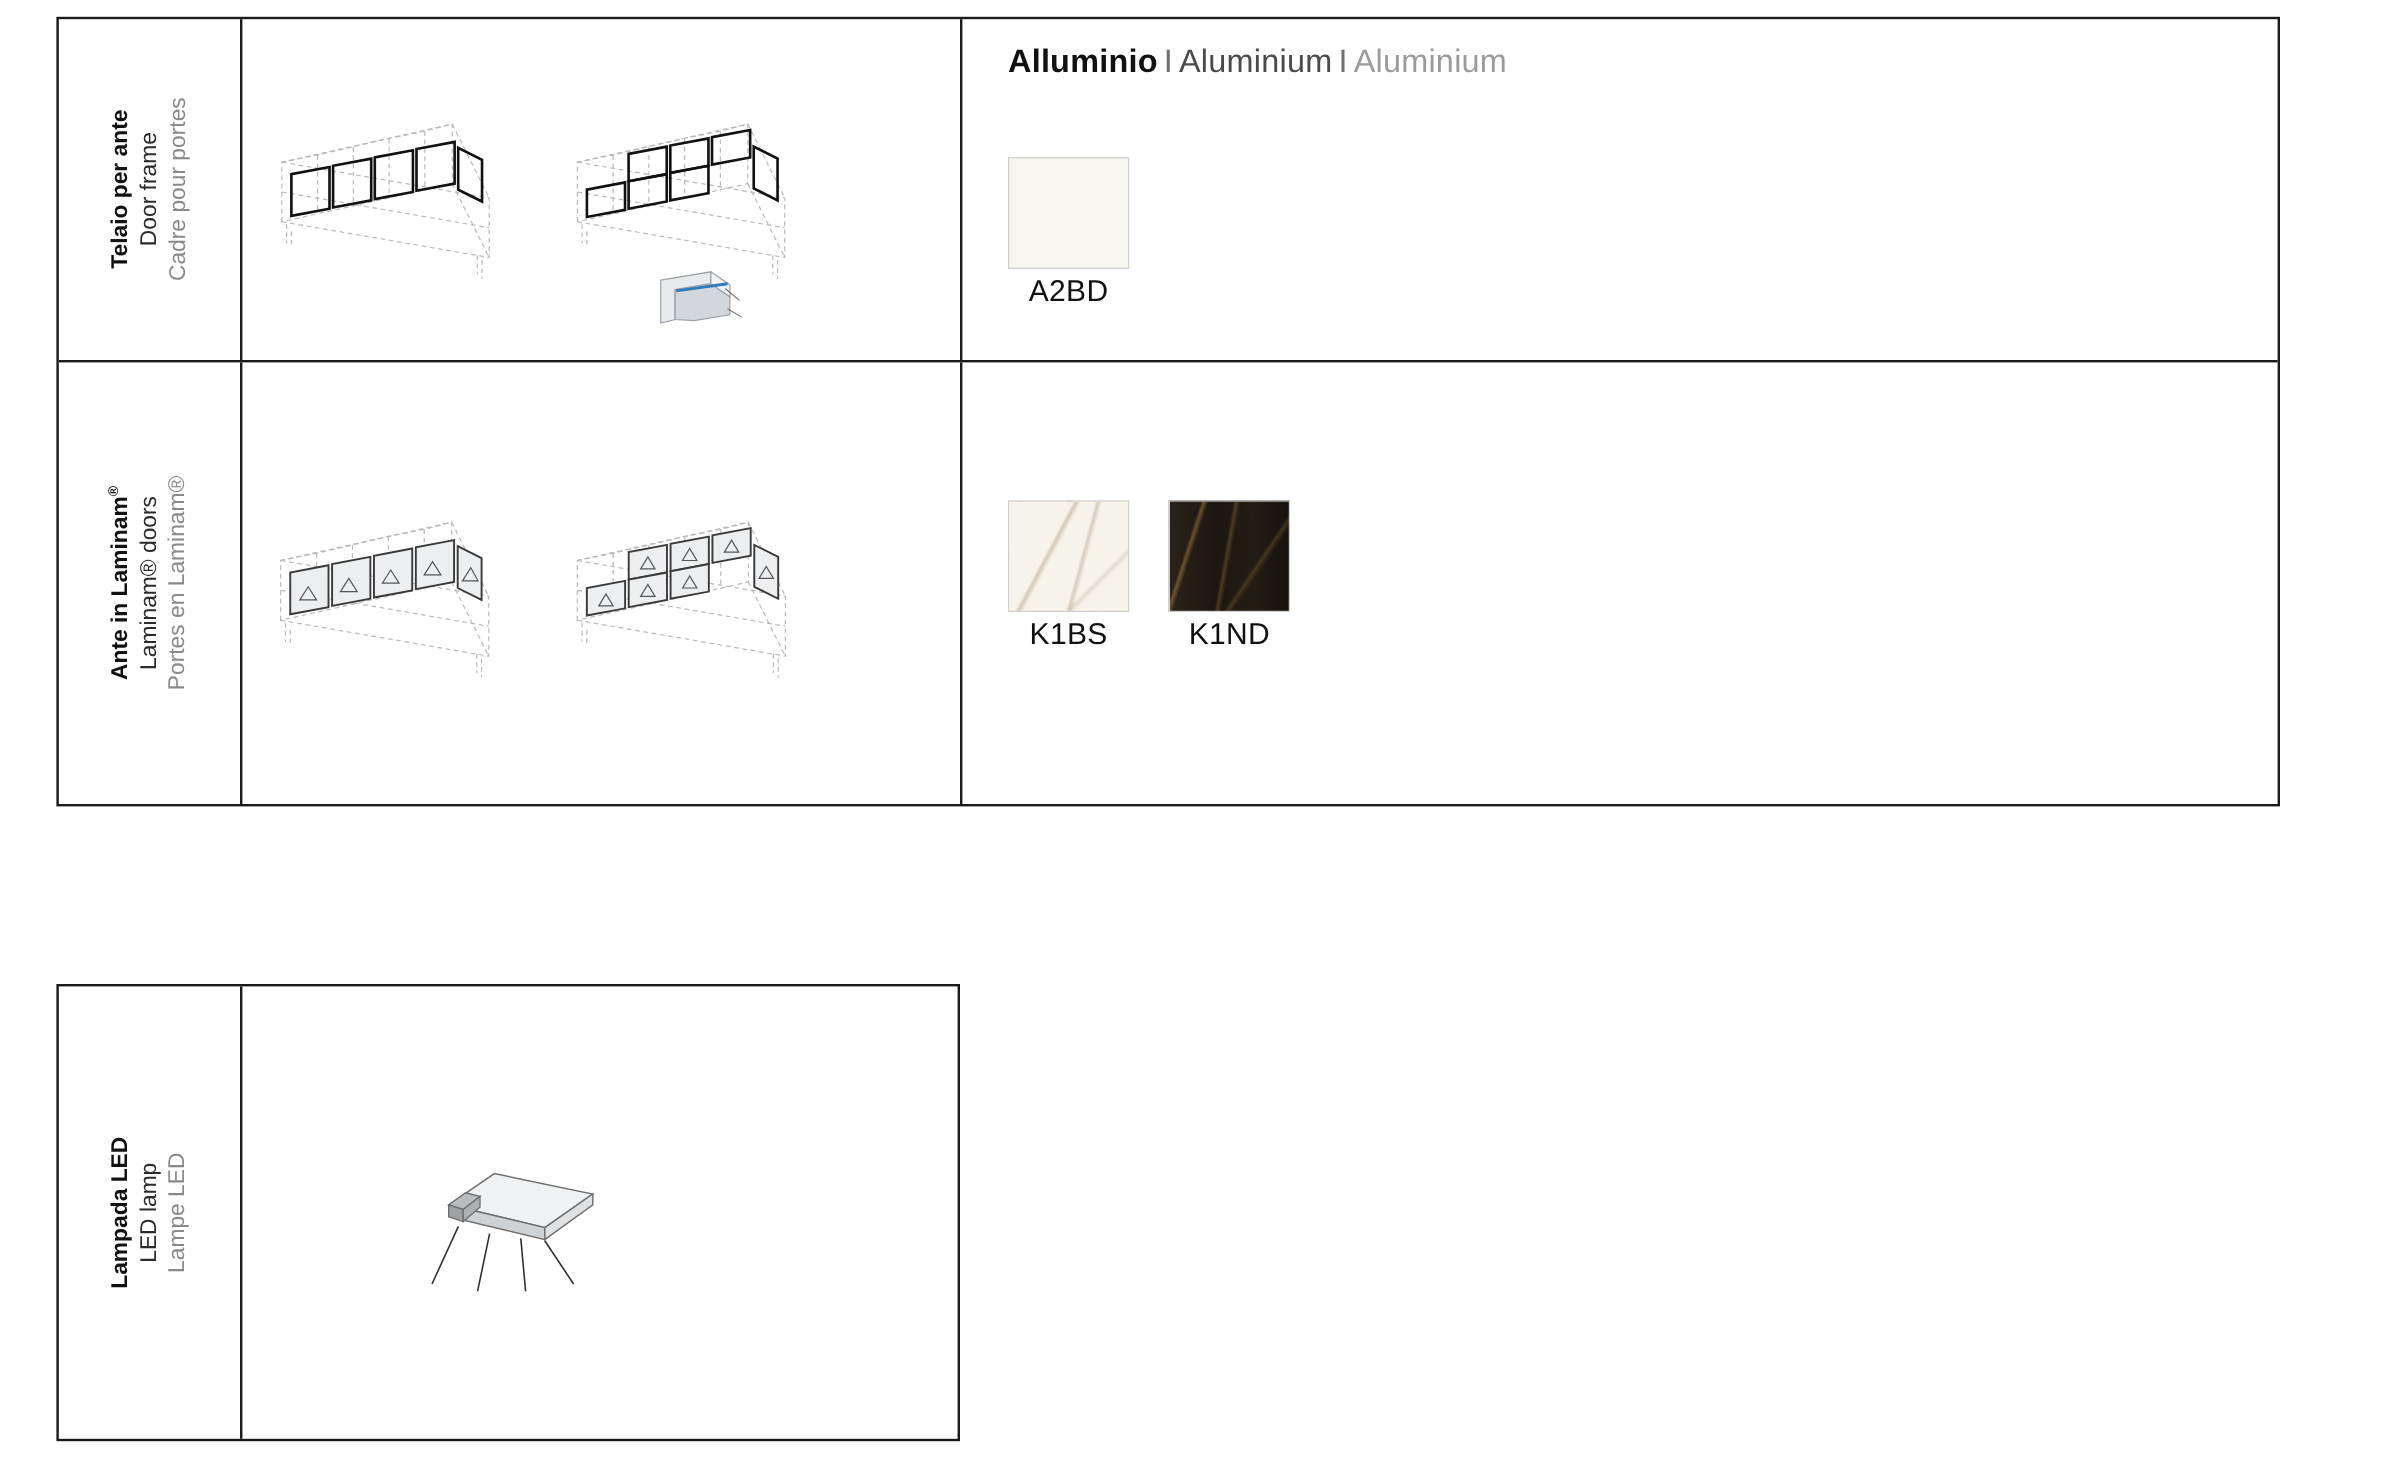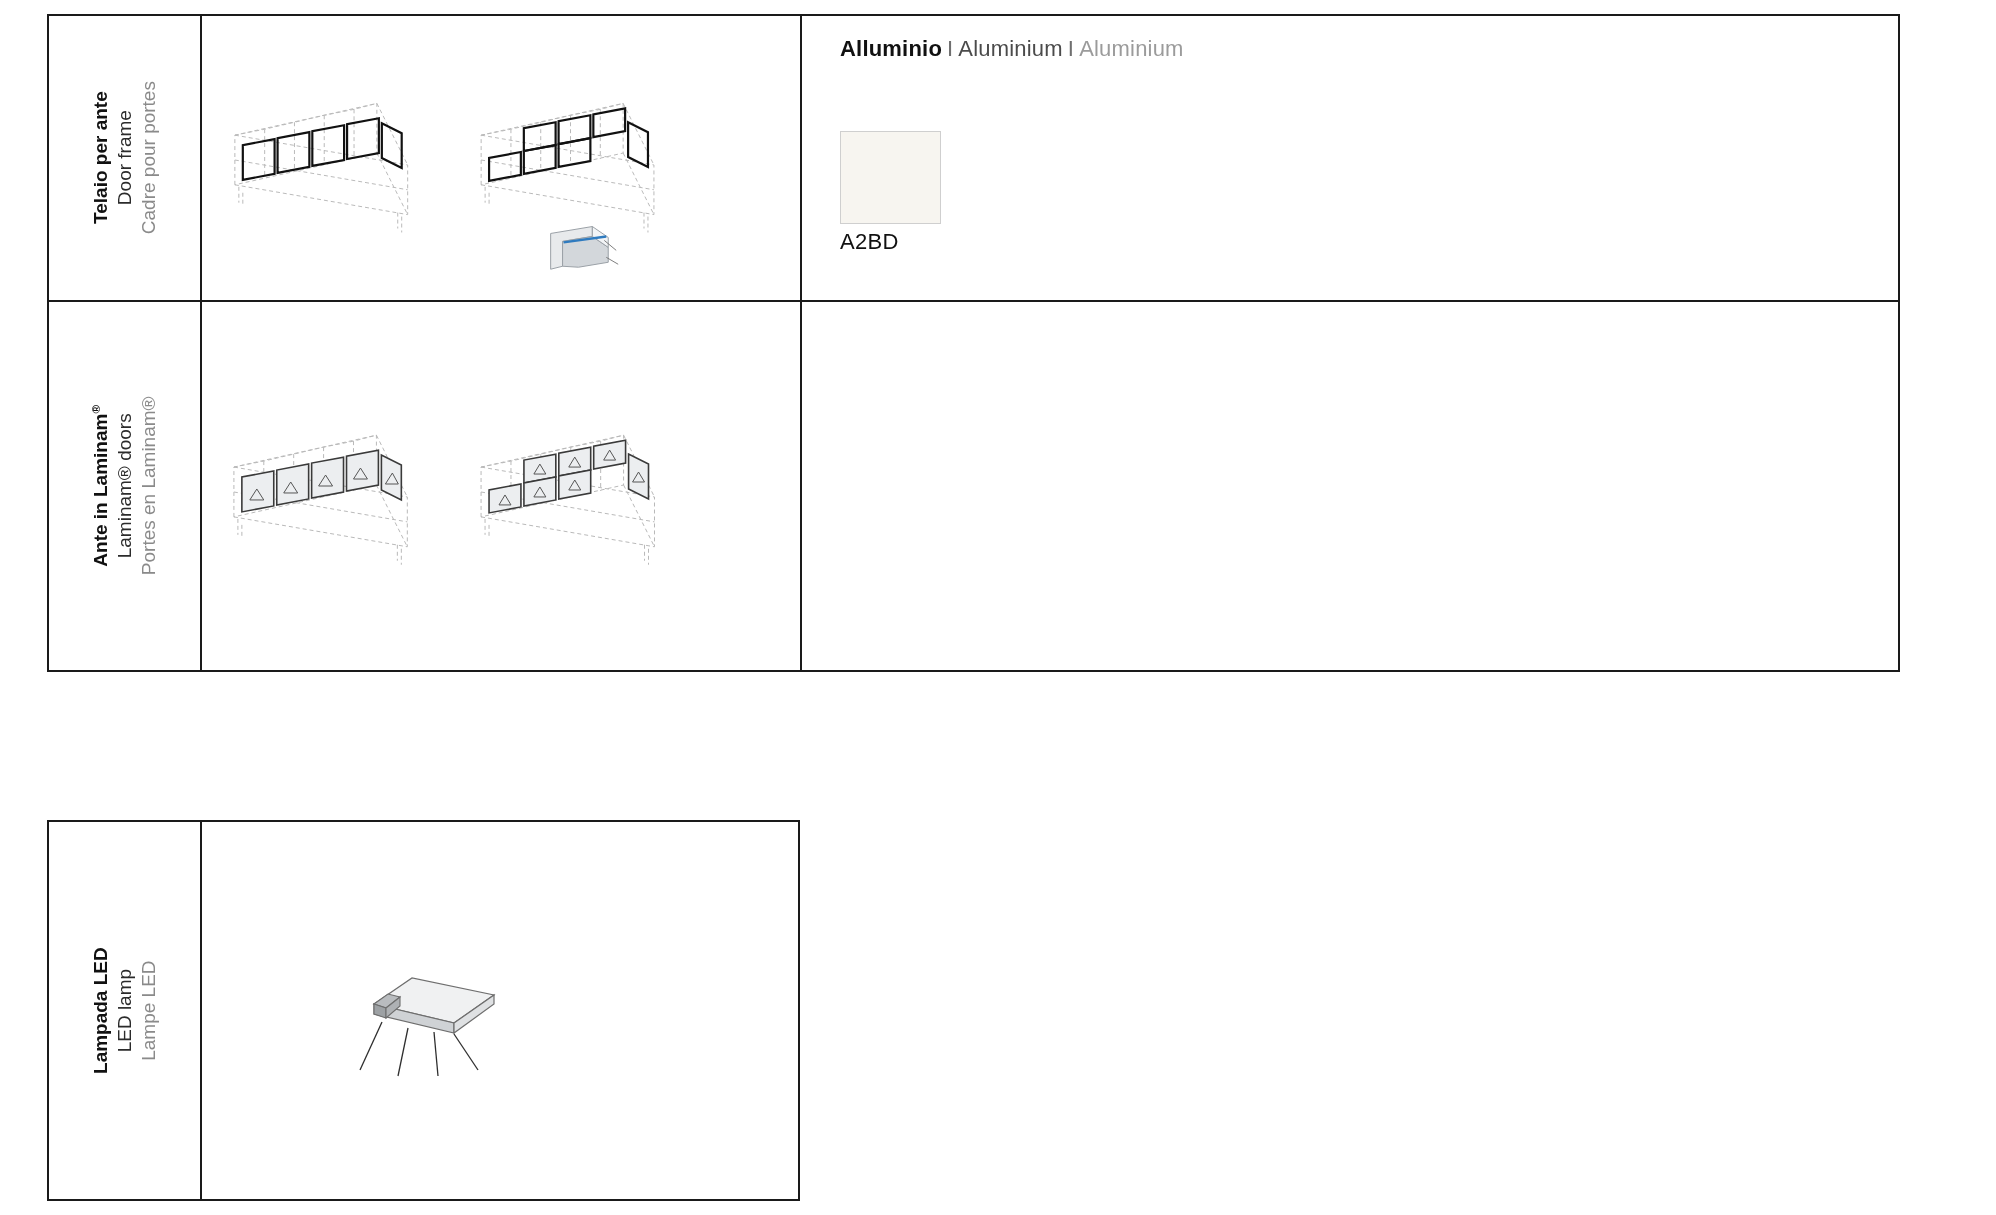--- a/index.html
+++ b/index.html
@@ -68,21 +68,21 @@
     line-height: 1.25;
     font-size: 19px;
   }
   .vlabel .l1 { font-weight: bold; color: #111; display: block; }
   .vlabel .l2 { font-weight: normal; color: #2b2b2b; display: block; }
   .vlabel .l3 { font-weight: normal; color: #8a8a8a; display: block; }
   .vlabel sup { font-size: 0.62em; vertical-align: super; }
 
   
   .fin-heading {
-    font-size: 22px;
+    font-size: 27px;
     line-height: 1;
     letter-spacing: .2px;
     margin-bottom: 4px;
   }
   .fin-heading .it { font-weight: bold; color: #111; }
   .fin-heading .sep { color: #6f6f6f; font-weight: normal; padding: 0 5px; }
   .fin-heading .en { color: #4b4b4b; font-weight: normal; }
   .fin-heading .fr { color: #9b9b9b; font-weight: normal; }
   .fin-heading sup { font-size: 0.60em; vertical-align: super; }
 
@@ -98,25 +98,26 @@
   .swatch-box {
     width: 101px;
     height: 93px;
     box-sizing: border-box;
     border: 1px solid #cfcfcf;
     background: #fff;
     position: relative;
     overflow: hidden;
   }
   .swatch-code {
-    font-size: 22px;
+    font-size: 25px;
     color: #111;
     margin-top: 5px;
     letter-spacing: .3px;
     white-space: nowrap;
+    text-align: center;
   }
 
   
   .tex-white { background: #f7f5f0; }
   .tex-black { background: #1d1d1d; }
   .tex-marble {
     background:
       linear-gradient(118deg, rgba(198,188,168,0.0) 0%, rgba(198,188,168,0.0) 36%, rgba(178,166,142,0.55) 38%, rgba(198,188,168,0.0) 41%, rgba(198,188,168,0.0) 100%),
       linear-gradient(105deg, rgba(190,180,158,0.0) 0%, rgba(190,180,158,0.0) 58%, rgba(170,158,134,0.45) 60%, rgba(190,180,158,0.0) 63%, rgba(190,180,158,0.0) 100%),
       linear-gradient(135deg, rgba(205,196,176,0.0) 0%, rgba(205,196,176,0.0) 72%, rgba(186,176,154,0.35) 74%, rgba(205,196,176,0.0) 77%, rgba(205,196,176,0.0) 100%),
@@ -327,20 +328,30 @@
           <path d="M368 165 l6 -10 l6 10 z"></path>
           <path d="M368 188 l6 -10 l6 10 z"></path>
           <path d="M403 158 l6 -10 l6 10 z"></path>
           <path d="M432 180 l6 -10 l6 10 z"></path>
         </g>
       </svg>
     </div>
 
     <div class="cell-finishes">
 
+      <div class="swatch-row">
+        <div class="swatch-item">
+          <div class="swatch-box tex-marble"></div>
+          <div class="swatch-code">K1BS</div>
+        </div>
+        <div class="swatch-item">
+          <div class="swatch-box tex-darkstone"></div>
+          <div class="swatch-code">K1ND</div>
+        </div>
+      </div>
     </div>
   </div>
 </div>
 
 <div class="led-table">
   <div class="led-label">
     <div class="vlabel-wrap">
       <div class="vlabel">
         <span class="l1">Lampada LED</span>
         <span class="l2">LED lamp</span>

